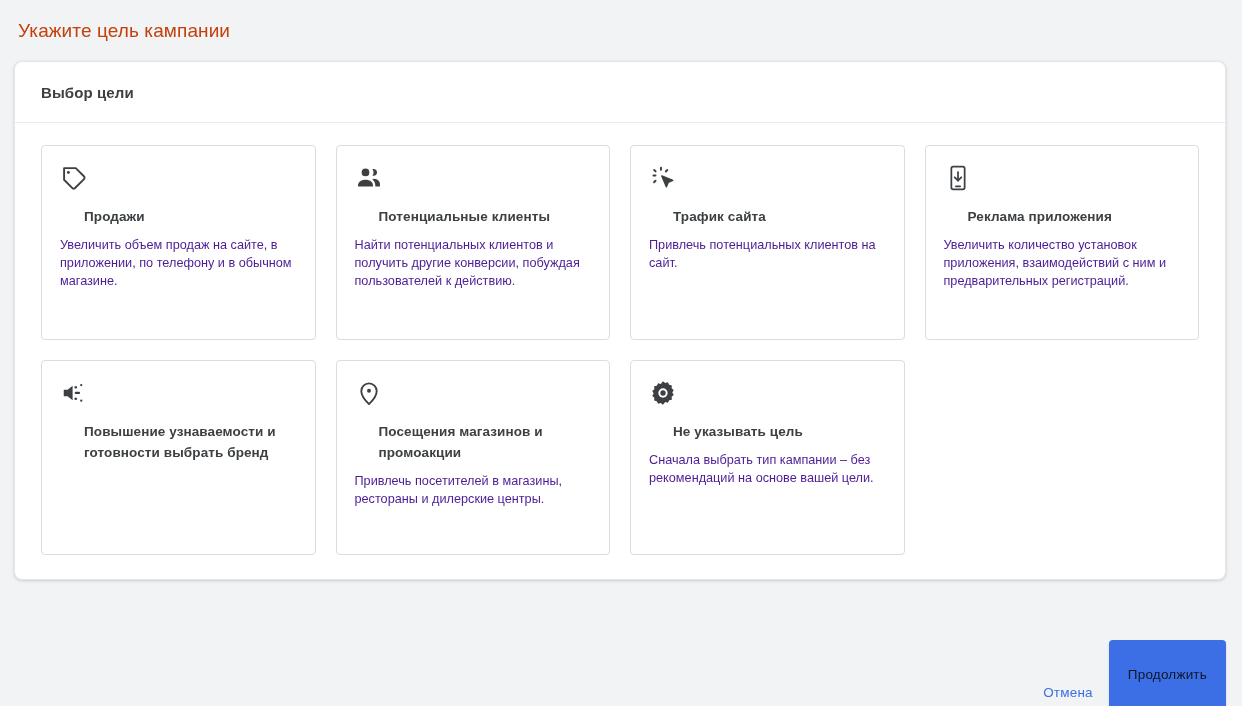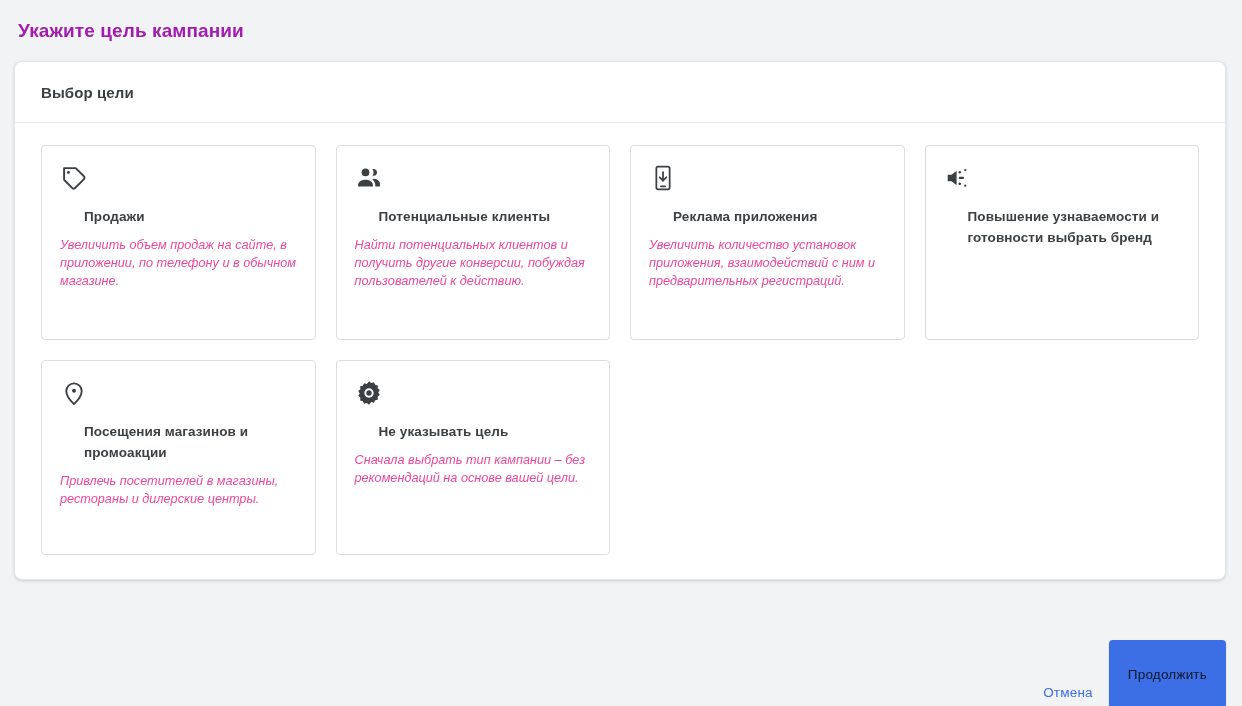--- a/index.html
+++ b/index.html
@@ -10,22 +10,22 @@
     width: 1242px;
     height: 706px;
     background: #f1f3f4;
     font-family: "Liberation Sans", "DejaVu Sans", sans-serif;
     -webkit-font-smoothing: antialiased;
     overflow: hidden;
   }
 
   .page-title {
     font-size: 19px;
-    color: #a21caf;
-    font-weight: 700;
+    color: #c2410c;
+    font-weight: 400;
     padding: 18px 0 0 18px;
     letter-spacing: 0.1px;
     line-height: 26px;
   }
 
   .panel {
     position: absolute;
     left: 14px;
     top: 61px;
     width: 1212px;
@@ -91,24 +91,23 @@
     font-weight: 700;
     color: #3c4043;
     line-height: 21px;
     margin: 0 0 9px 0;
     letter-spacing: .1px;
     padding-left: 24px;
   }
 
   .goal-desc {
     font-size: 12.7px;
-    color: #ec4899;
+    color: #4c1d95;
     line-height: 18px;
     margin: 0;
-    font-style: italic;
   }
 
   .footer {
     position: absolute;
     right: 16px;
     top: 640px;
     display: flex;
     align-items: flex-end;
     gap: 2px;
   }
@@ -169,20 +168,34 @@
             <circle cx="9" cy="7.2" r="3.3"></circle>
             <path d="M2.6 18.4c0-3.2 2.9-5 6.4-5s6.4 1.8 6.4 5v.8H2.6z"></path>
             <path d="M15.9 4.3c1.7 0 3 1.3 3 2.9s-1.3 2.9-3 2.9c-.3 0-.7 0-1-.1.6-.8 1-1.8 1-2.8s-.4-2-1-2.8c.3-.1.7-.1 1-.1z"></path>
             <path d="M16.4 12.7c2.9.3 5 2 5 4.7v1.8h-4v-.8c0-2.3-1-4-2.6-5.1.5-.3 1-.5 1.6-.6z"></path>
           </svg>
         </span>
         <div class="goal-title">Потенциальные клиенты</div>
         <p class="goal-desc">Найти потенциальных клиентов и получить другие конверсии, побуждая пользователей к действию.</p>
       </div>
 
+      <div class="goal-card">
+        <span class="goal-icon">
+          <svg width="28" height="28" viewBox="0 0 24 24" fill="currentColor">
+            <path d="M11 10.2 20.4 14l-3.9 1.6-1.6 3.9z" stroke="currentColor" stroke-width="1.3" stroke-linejoin="round"></path>
+            <rect x="9.4" y="2.3" width="1.7" height="3.4" rx="0.85"></rect>
+            <rect x="3.0" y="9.0" width="3.4" height="1.7" rx="0.85"></rect>
+            <rect x="4.2" y="4.0" width="1.7" height="3.4" rx="0.85" transform="rotate(-45 5.05 5.7)"></rect>
+            <rect x="14.2" y="4.1" width="1.7" height="3.4" rx="0.85" transform="rotate(45 15.05 5.8)"></rect>
+            <rect x="4.1" y="13.3" width="1.7" height="3.4" rx="0.85" transform="rotate(45 4.95 15.0)"></rect>
+          </svg>
+        </span>
+        <div class="goal-title">Трафик сайта</div>
+        <p class="goal-desc">Привлечь потенциальных клиентов на сайт.</p>
+      </div>
 
       <div class="goal-card">
         <span class="goal-icon">
           <svg width="28" height="28" viewBox="0 0 24 24" fill="none" stroke="currentColor" stroke-width="1.5" stroke-linecap="round" stroke-linejoin="round">
             <rect x="6.3" y="2.3" width="11.4" height="19.4" rx="1.6"></rect>
             <line x1="10.2" y1="19.1" x2="13.8" y2="19.1"></line>
             <line x1="12" y1="7.0" x2="12" y2="14.2"></line>
             <polyline points="9.2,11.4 12,14.2 14.8,11.4"></polyline>
           </svg>
         </span>

